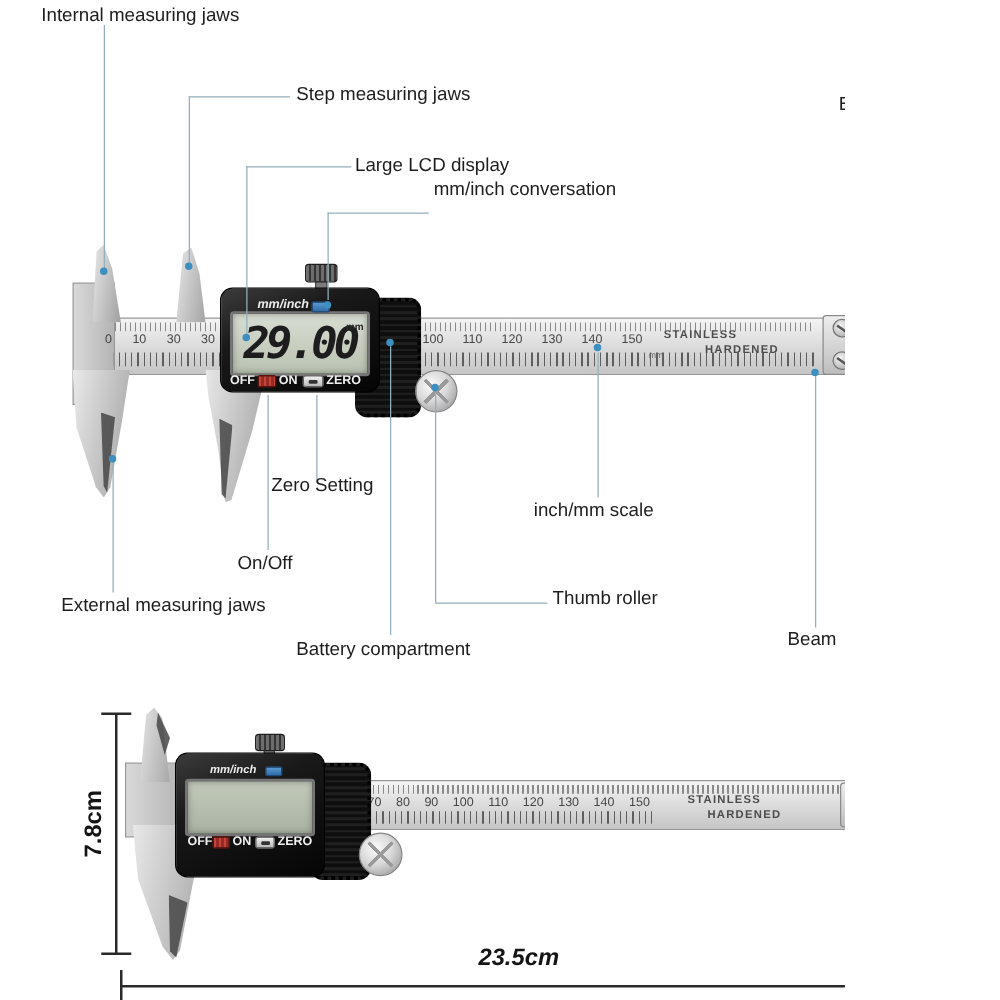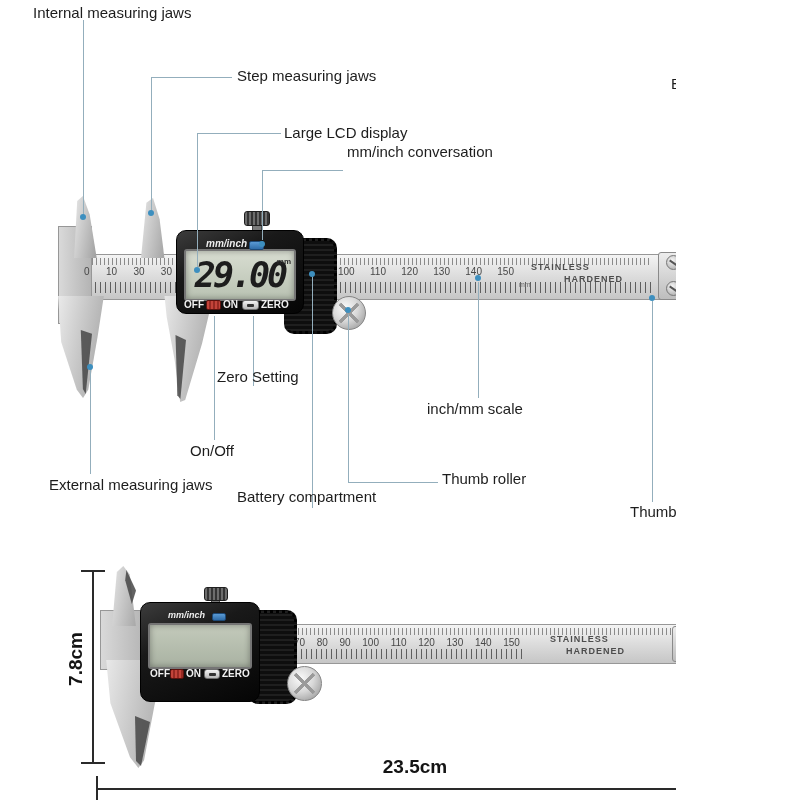--- a/index.html
+++ b/index.html
@@ -54,27 +54,27 @@
 </head>
 <body>
 
 <div id="stage">
 
   <div class="lbl" style="left:33px;top:4px;">Internal measuring jaws</div>
   <div class="lbl" style="left:237px;top:67px;">Step measuring jaws</div>
   <div class="lbl" style="left:284px;top:124px;">Large LCD display</div>
   <div class="lbl" style="left:347px;top:143px;">mm/inch conversation</div>
   <div class="lbl" style="left:671px;top:75px;">Beam bar</div>
-  <div class="lbl" style="left:217px;top:368px;">Zero Setting</div>
+  <div class="lbl" style="left:217px;top:380px;">Zero Setting</div>
   <div class="lbl" style="left:427px;top:400px;">inch/mm scale</div>
   <div class="lbl" style="left:190px;top:442px;">On/Off</div>
   <div class="lbl" style="left:49px;top:476px;">External measuring jaws</div>
   <div class="lbl" style="left:442px;top:470px;">Thumb roller</div>
-  <div class="lbl" style="left:237px;top:488px;">Battery compartment</div>
-  <div class="lbl" style="left:630px;top:503px;">Thumb</div>
+  <div class="lbl" style="left:237px;top:511px;">Battery compartment</div>
+  <div class="lbl" style="left:630px;top:503px;">Beam</div>
 
   <div class="vline" style="left:83px;top:20px;height:196px;"></div>
   <div class="dot" style="left:80px;top:214px;"></div>
 
   <div class="hline" style="left:151px;top:77px;width:81px;"></div>
   <div class="vline" style="left:151px;top:77px;height:135px;"></div>
   <div class="dot" style="left:148px;top:210px;"></div>
 
   <div class="hline" style="left:197px;top:133px;width:84px;"></div>
   <div class="vline" style="left:197px;top:133px;height:134px;"></div>
@@ -223,15 +223,15 @@
   </div>
 
   <div class="dim" style="left:92px;top:572px;width:2px;height:192px;"></div>
   <div class="dim" style="left:81px;top:570px;width:24px;height:2px;"></div>
   <div class="dim" style="left:81px;top:762px;width:24px;height:2px;"></div>
   <div class="dimtxt" style="left:36px;top:648px;width:80px;transform:rotate(-90deg);">7.8cm</div>
 
   <div class="dim" style="left:97px;top:788px;width:606px;height:2px;"></div>
   <div class="dim" style="left:96px;top:776px;width:2px;height:24px;"></div>
   <div class="dim" style="left:702px;top:776px;width:2px;height:24px;"></div>
-  <div class="dimtxt" style="left:360px;top:756px;width:110px;">23.5cm</div>
+  <div class="dimtxt" style="left:360px;top:756px;width:110px;font-style:italic;">23.5cm</div>
 
 </div>
 
 </body></html>

